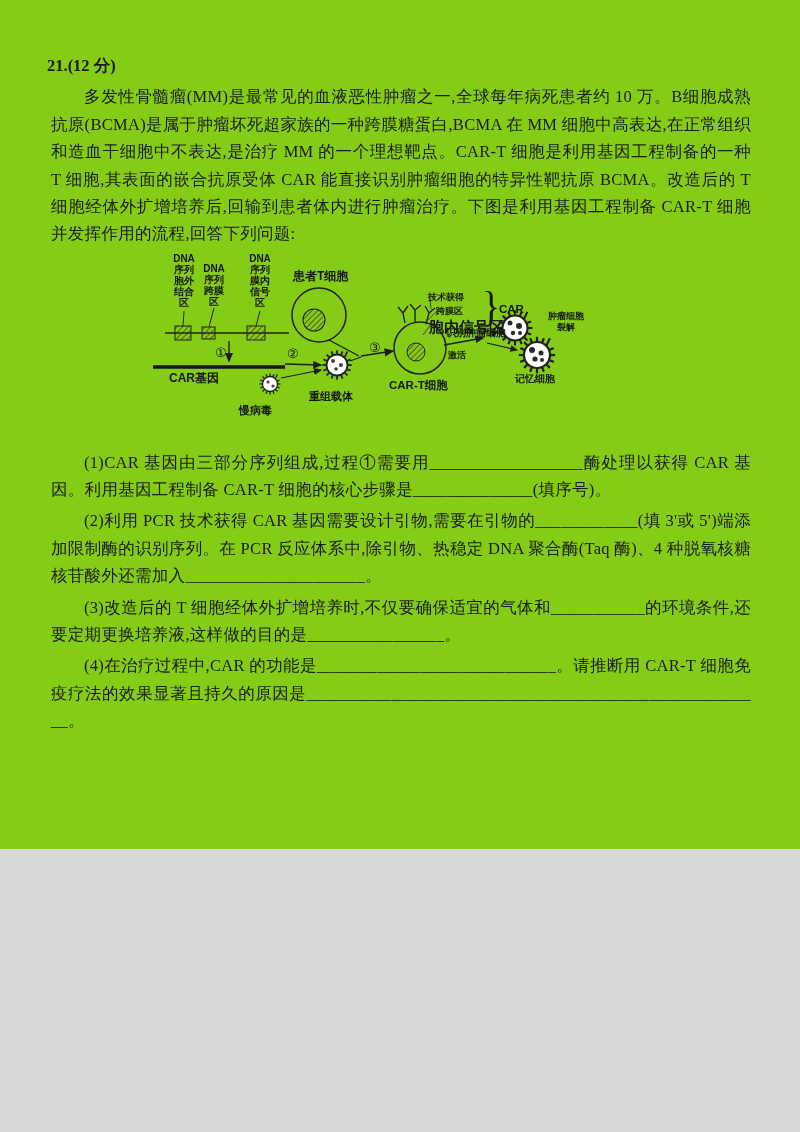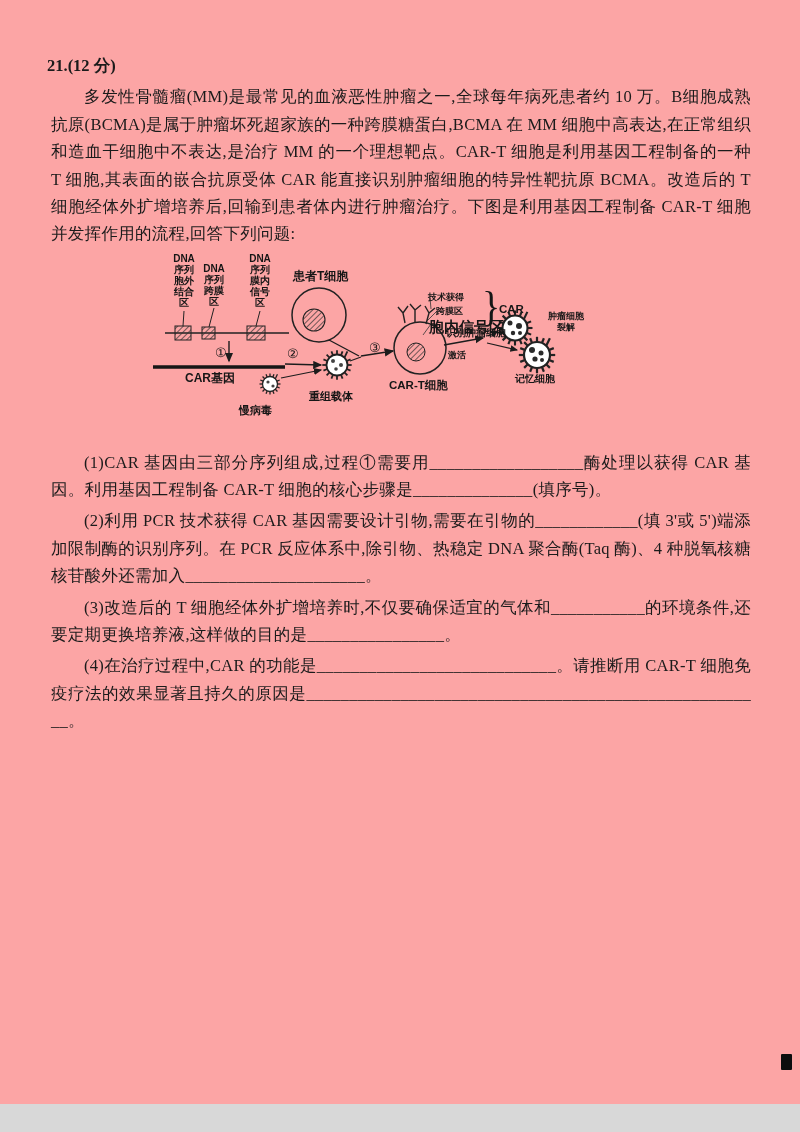--- a/index.html
+++ b/index.html
@@ -1,18 +1,18 @@
 <!DOCTYPE html>
 <html><head>
 <meta charset="utf-8">
 <style>
   html,body { margin:0; padding:0; background:#d8d8d8; }
   .page {
-    position:relative; width:800px; height:1104px; margin:0 auto;
-    background:#fca5a5; color:#1b1b1b; overflow:hidden;
+    position:relative; width:800px; height:849px; margin:0 auto;
+    background:#84cc16; color:#1b1b1b; overflow:hidden;
     font-family:"Liberation Serif","DejaVu Serif",serif;
   }
   .content { position:absolute; left:47px; top:52px; width:708px; }
   .qnum { font-size:16.5px; line-height:1.66; font-weight:bold; }
   p.para {
     margin:4px; font-size:16.5px; line-height:1.66; text-align:justify;
     text-indent:2em; letter-spacing:0.3px; word-break:break-all;
   }
   
   .diagram { position:relative; height:186px; margin:5px 0 10px 0; }
@@ -24,21 +24,21 @@
   }
   .pre { white-space:pre-line; }
   .lbl-dna { width:28px; font-size:10px; line-height:11px; text-align:center; }
   .lbl-dna1 { left:33px; top:0; }
   .lbl-dna2 { left:63px; top:10px; }
   .lbl-dna3 { left:109px; top:0; }
   .lbl-step { font-size:13px; font-weight:normal; font-family:"Liberation Serif",serif; }
   .lbl-step1 { left:78px; top:92px; }
   .lbl-step2 { left:150px; top:93px; }
   .lbl-step3 { left:232px; top:87px; }
-  .lbl-cargene { left:48px; top:117px; font-size:12px; }
+  .lbl-cargene { left:32px; top:117px; font-size:12px; }
   .lbl-lenti   { left:102px; top:150px; font-size:11px; }
   .lbl-vector  { left:172px; top:136px; font-size:11px; }
   .lbl-patient { left:156px; top:15px; font-size:12px; }
   .lbl-cart    { left:252px; top:125px; font-size:11.5px; }
   .lbl-r1 { left:291px; top:38px; font-size:9px; }
   .lbl-r2 { left:299px; top:52px; font-size:9px; }
   .lbl-r3 { left:292px; top:65px; font-size:15px; }
   .lbl-brace { left:345px; top:30px; font-size:38px; font-weight:normal;
                font-family:"Liberation Serif",serif; transform:scaleY(1.12); }
   .lbl-car   { left:362px; top:50px; font-size:11.5px; }

